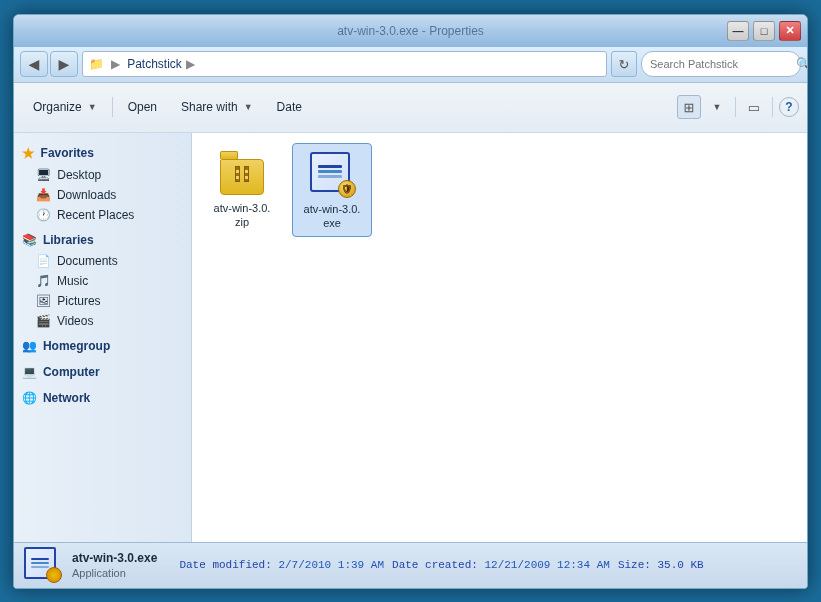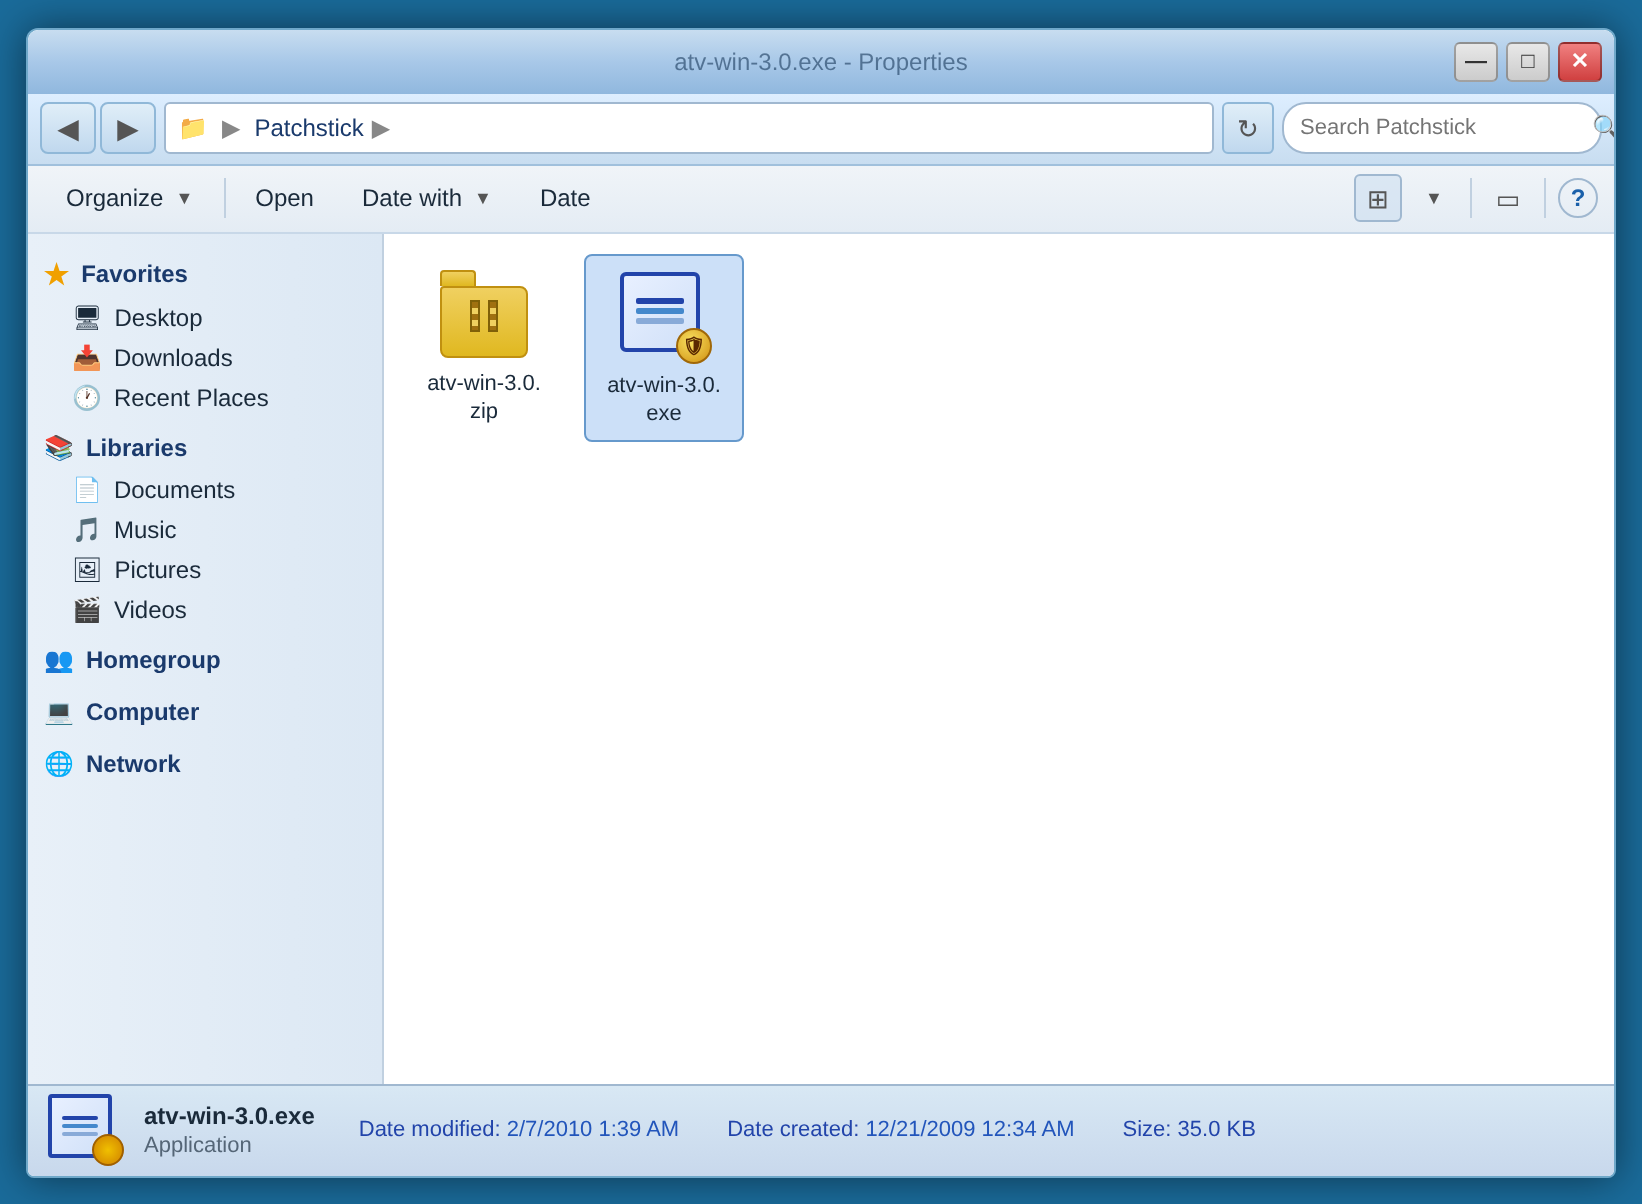--- a/index.html
+++ b/index.html
@@ -133,21 +133,21 @@
     }
     .search-input {
       border: none;
       outline: none;
       flex: 1;
       font-size: 11px;
       color: #aaa;
       background: transparent;
     }
     .toolbar {
-      height: 34px;
+      height: 50px;
       background: linear-gradient(to bottom, #f0f4f8, #e4ecf4);
       display: flex;
       align-items: center;
       padding: 0 8px;
       gap: 2px;
       border-bottom: 1px solid #c8d8e8;
     }
     .toolbar-btn {
       height: 26px;
       padding: 0 10px;
@@ -349,22 +349,23 @@
       font-weight: bold;
       color: #1a2a3a;
       text-align: center;
     }
     .status-type {
       font-size: 11px;
       color: #556677;
     }
     .status-details {
       display: flex;
-      gap: 24px;
+      gap: 8px;
       margin-left: 10px;
+      font-family: Liberation Mono, monospace;
     }
     .status-detail {
       font-size: 11px;
       color: #334455;
     }
     .status-detail span {
       color: #2244aa;
     }
     .dropdown-arrow { font-size: 9px; color: #555; margin-left: 2px; }
   </style>
@@ -409,21 +410,21 @@
   <div class="toolbar">
     <button class="toolbar-btn">
       <span>Organize</span>
       <span class="dropdown-arrow">▼</span>
     </button>
     <div class="toolbar-separator"></div>
     <button class="toolbar-btn">
       <span>Open</span>
     </button>
     <button class="toolbar-btn">
-      <span>Date with</span>
+      <span>Share with</span>
       <span class="dropdown-arrow">▼</span>
     </button>
     <button class="toolbar-btn">
       <span>Date</span>
     </button>
     <div class="toolbar-right">
       <div class="view-btn" style="border-color:#a0b8d0; background:rgba(200,220,240,0.5);">
         <span>⊞</span>
       </div>
       <div class="view-btn">

